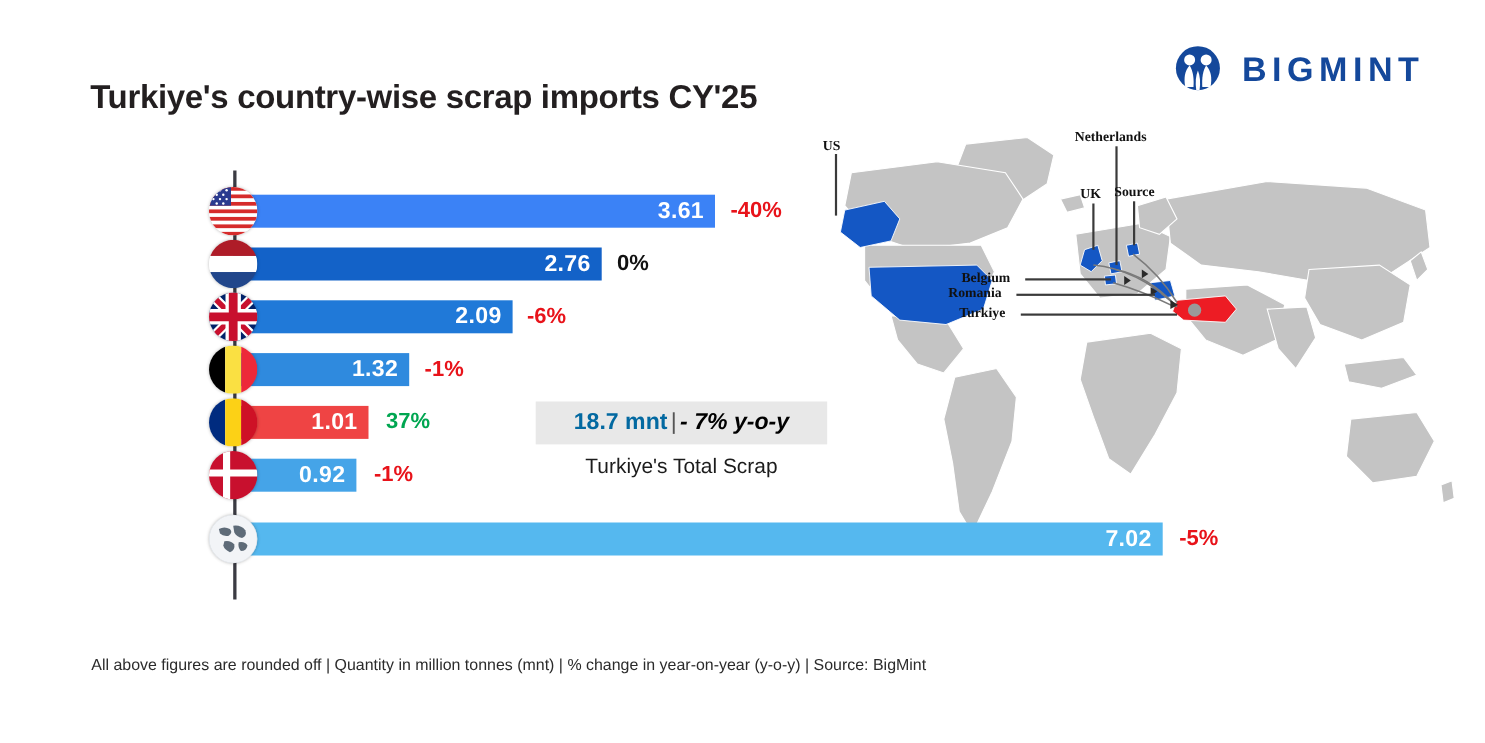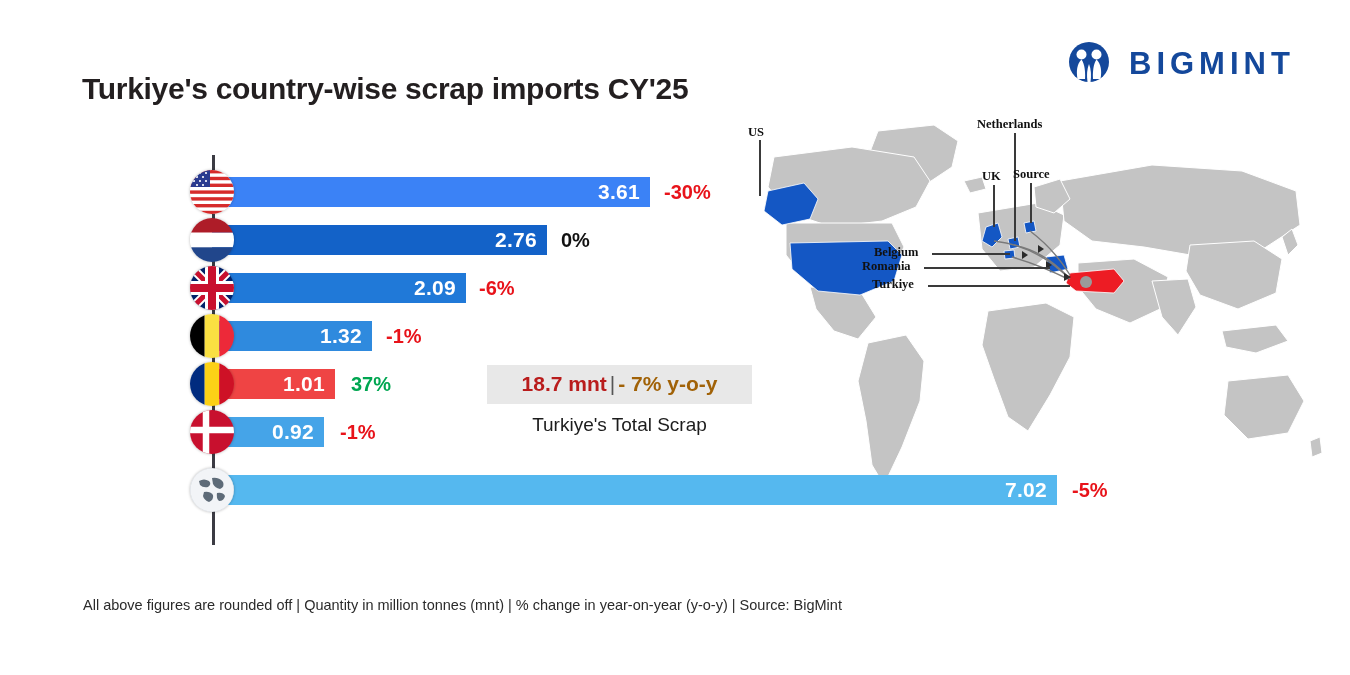--- a/index.html
+++ b/index.html
@@ -53,23 +53,23 @@
     position: absolute; top: 50%; transform: translateY(-50%);
     font-size: 20px; font-weight: bold; white-space: nowrap;
   }
 
   
   #total { position: absolute; left: 487px; top: 365px; width: 265px; text-align: center; }
   #total .band {
     background: #e8e8e8; padding: 7px 10px 8px;
     font-size: 21px; font-weight: bold; white-space: nowrap;
   }
-  #total .band .mnt { color: #b91c1c; }
+  #total .band .mnt { color: #0369a1; }
   #total .band .sep { color: #555555; font-weight: normal; padding: 0 3px; }
-  #total .band .yoy { color: #a16207; }
+  #total .band .yoy { color: #000000; font-style: italic; }
   #total .cap {
     margin-top: 9px; font-size: 19px; color: #1c1c1c; line-height: 1.28;
   }
 
   
   #map { position: absolute; left: 682px; top: 95px; width: 640px; height: 420px; font-family: Liberation Serif, serif; }
   #map svg { display: block; width: 640px; height: 420px; }
   .maplabel {
     position: absolute; font-size: 12.5px; font-weight: bold; color: #111111;
     white-space: nowrap;
@@ -131,21 +131,21 @@
               <circle cx="10" cy="11" r="1.1"></circle>
               <circle cx="16" cy="11" r="1.1"></circle>
             <circle cx="7" cy="15" r="1.1"></circle>
               <circle cx="13" cy="15" r="1.1"></circle>
           </g>
         </svg>
       </span>
       <div class="bar" style="width:438px; background:#3b82f6;">
         <span class="val">3.61</span>
       </div>
-      <span class="pct" style="left:664px; color:#e8131a;">-30%</span>
+      <span class="pct" style="left:664px; color:#e8131a;">-40%</span>
     </div>
 
     <div class="row" style="top:68px; width:1160px;">
 
       <span class="flag">
         <svg viewBox="0 0 44 44">
           <rect width="44" height="14.7" fill="#ae1c28"></rect>
           <rect y="14.7" width="44" height="14.6" fill="#ffffff"></rect>
           <rect y="29.3" width="44" height="14.7" fill="#21468b"></rect>
         </svg>

